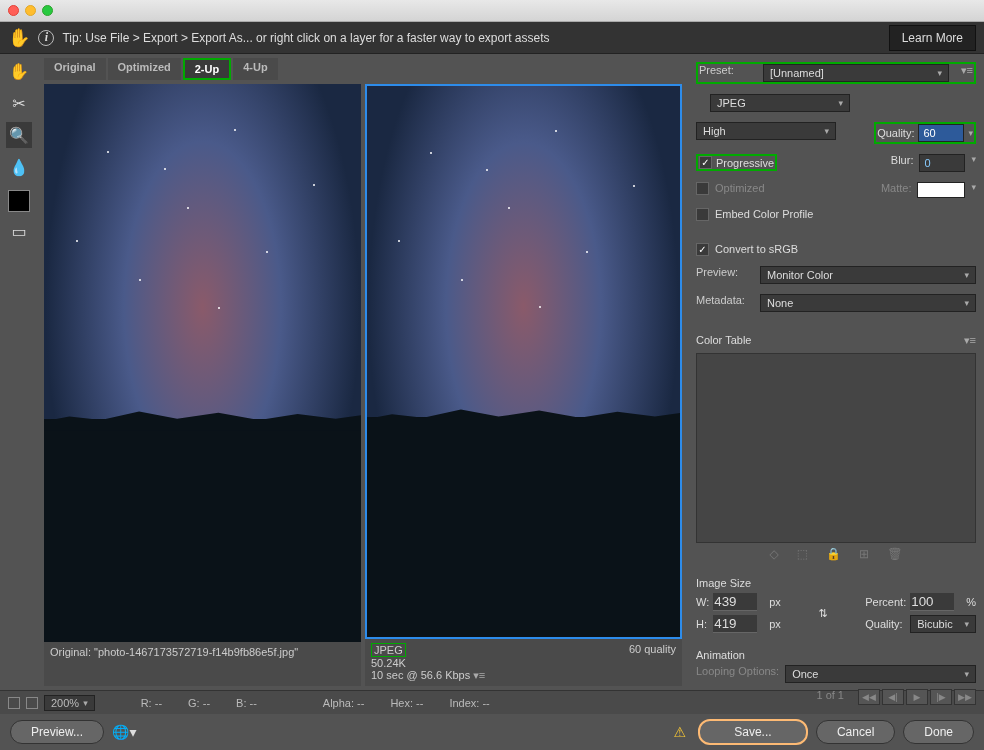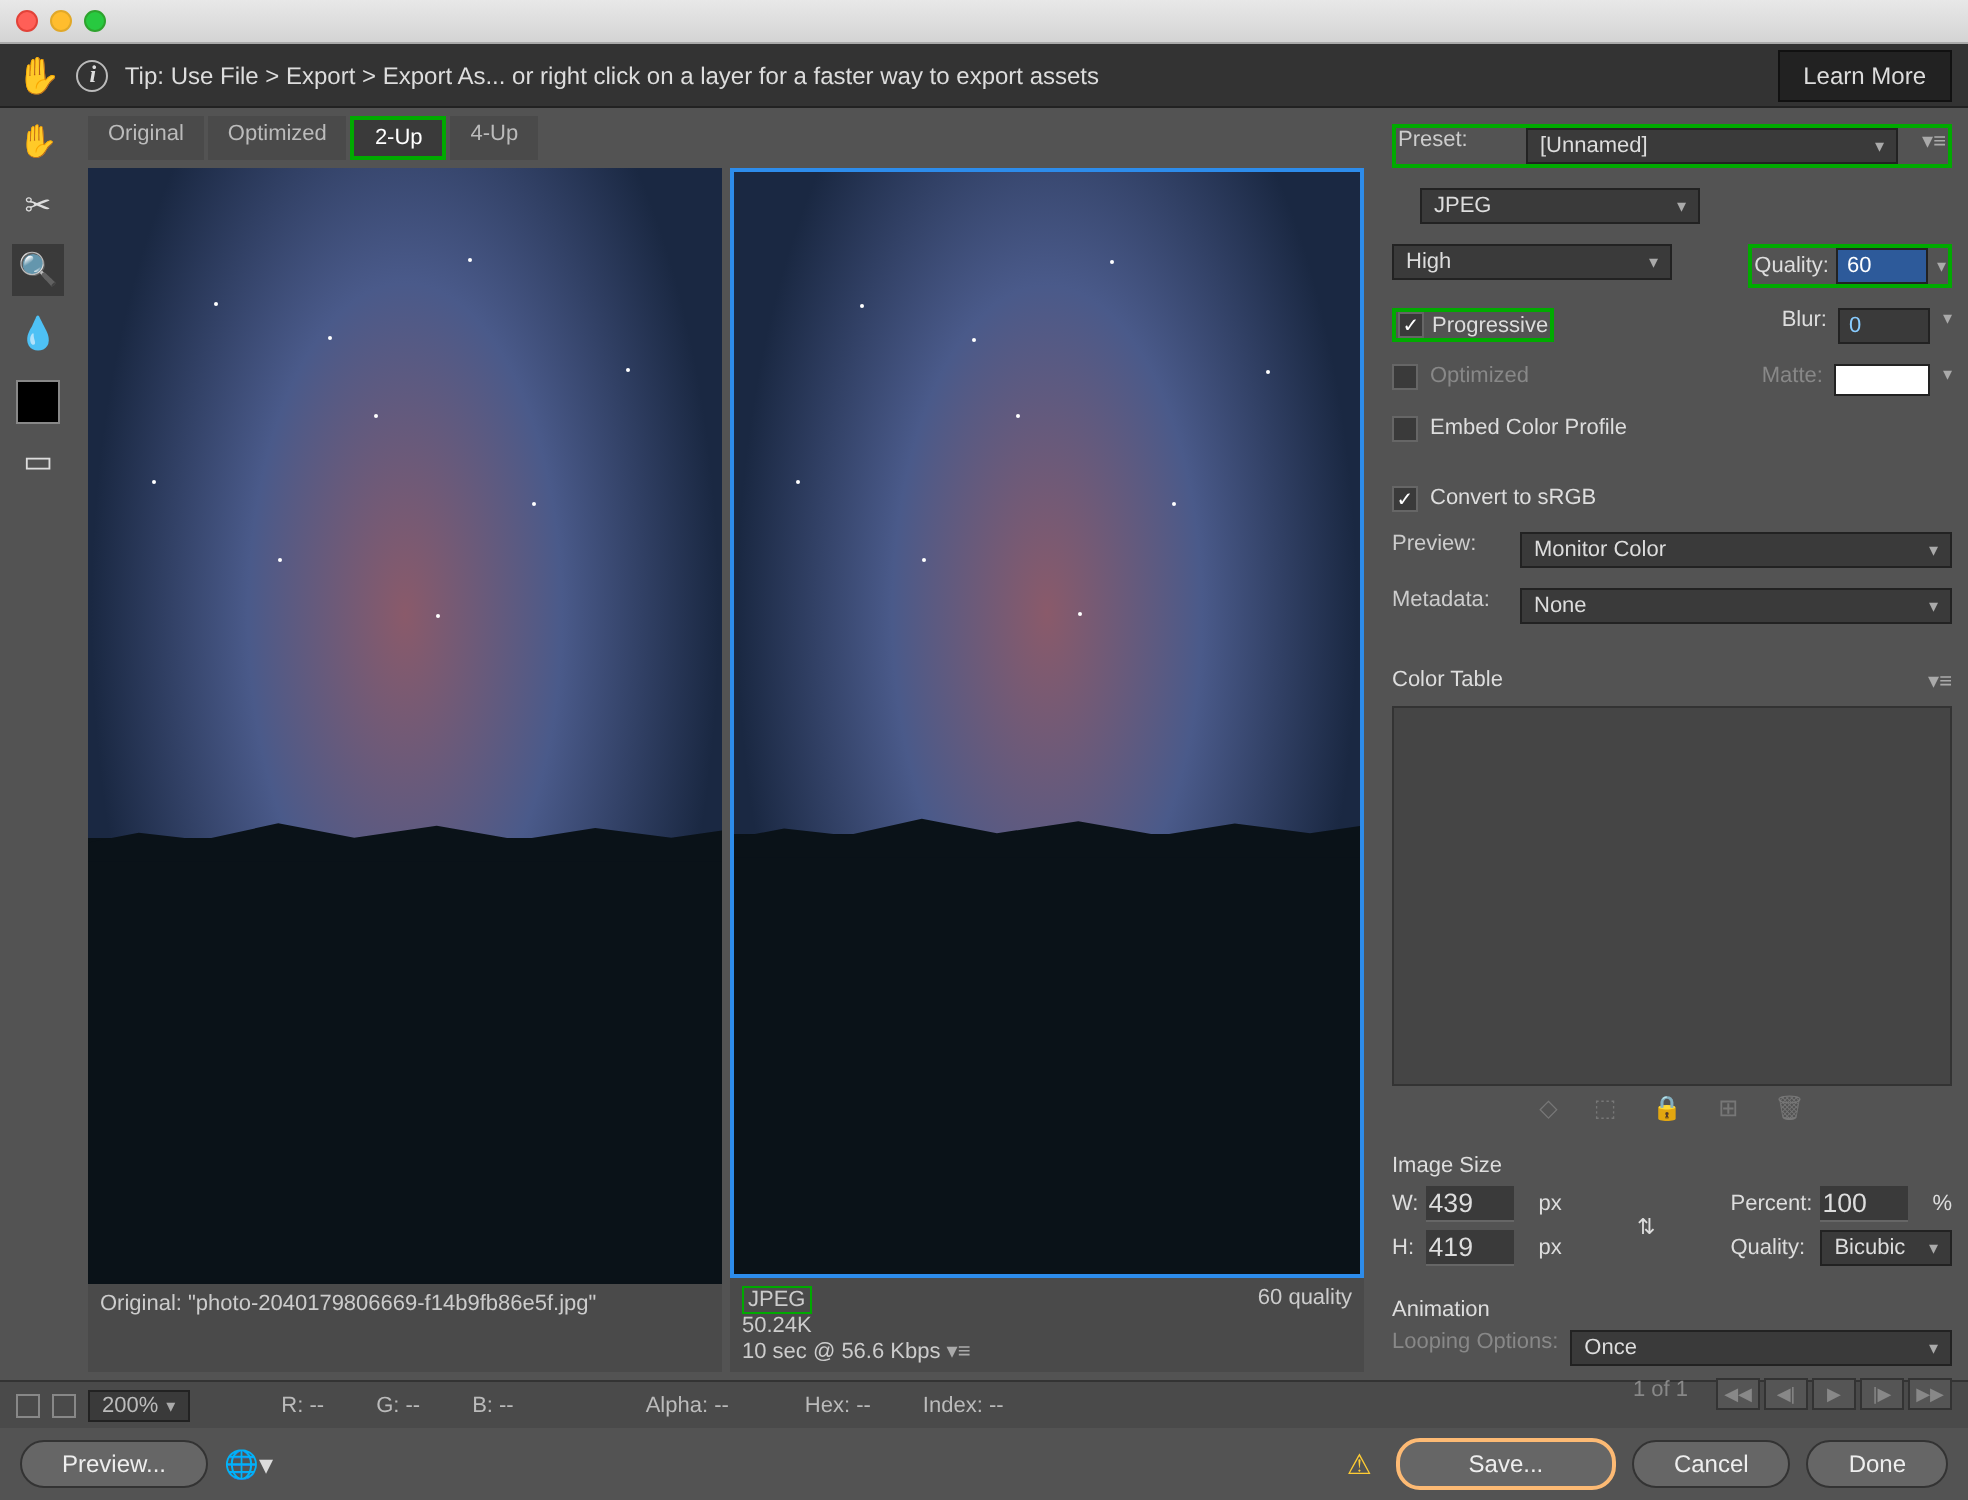--- a/index.html
+++ b/index.html
@@ -12,21 +12,21 @@
 .tipbar { height: 32px; background:#333; display:flex; align-items:center; padding:0 8px; gap:8px; font-size:12px; border-bottom:1px solid #222;}
 .tipbar .hand{font-size:18px;color:#ccc;}
 .tipbar .info{width:16px;height:16px;border:1.5px solid #bbb;border-radius:50%;display:flex;align-items:center;justify-content:center;font-weight:bold;font-style:italic;font-family:serif;}
 .learn-btn{margin-left:auto;padding:5px 12px;background:#222;border:1px solid #111;color:#ddd;font-size:12px;}
 .main { display:flex; height: 636px; }
 .toolstrip { width:38px; background:#535353; display:flex; flex-direction:column; align-items:center; gap:6px; padding-top:4px;}
 .tool { width:26px;height:26px;display:flex;align-items:center;justify-content:center;color:#ddd;font-size:16px;}
 .tool.sel{background:#3a3a3a;}
 .swatch{width:22px;height:22px;background:#000;border:1px solid #888;margin-top:4px;}
 .center { flex:1; display:flex;flex-direction:column;padding:4px 6px;}
-.tabs{display:flex;gap:2px;height:22px;margin-bottom:4px;}
+.tabs{display:flex;gap:2px;height:22px;margin-bottom:4px;font-weight:bold;}
 .tab{padding:3px 10px;color:#bbb;background:#4a4a4a;font-size:11px;}
 .tab.active{background:#3a3a3a;color:#fff;border:2px solid #0a0;}
 .previews{display:flex;gap:4px;flex:1;}
 .pv{flex:1;display:flex;flex-direction:column;}
 .pv.sel .img{border:2px solid #2d8ceb;}
 .img{flex:1;background:#1a2238;position:relative;overflow:hidden;}
 .sky{position:absolute;inset:0;background:radial-gradient(ellipse at 50% 40%, #8a5a6a 0%, #4a5a8a 35%, #1a2842 70%);}
 .ridge{position:absolute;bottom:0;left:0;right:0;height:40%;background:#0a1218;}
 .ridge::before{content:"";position:absolute;top:-12px;left:0;right:0;height:24px;background:#0a1218;clip-path:polygon(0 60%,8% 40%,18% 55%,30% 20%,42% 50%,55% 25%,68% 55%,80% 30%,92% 50%,100% 35%,100% 100%,0 100%);}
 .star{position:absolute;width:2px;height:2px;background:#fff;border-radius:50%;}
@@ -103,21 +103,21 @@
             <div class="star" style="top:8%;left:60%"></div>
             <div class="star" style="top:22%;left:45%"></div>
             <div class="star" style="top:30%;left:70%"></div>
             <div class="star" style="top:18%;left:85%"></div>
             <div class="star" style="top:35%;left:30%"></div>
             <div class="star" style="top:28%;left:10%"></div>
             <div class="star" style="top:40%;left:55%"></div>
             <div class="star" style="top:15%;left:38%"></div>
         </div>
         <div class="info2">
-          <div>Original: "photo-2040179806669-f14b9fb86e5f.jpg"</div>
+          <div>Original: "photo-1467173572719-f14b9fb86e5f.jpg"</div>
         </div>
       </div>
       <div class="pv sel">
         <div class="img">
             <div class="sky"></div>
             <div class="ridge"></div>
           <div class="star" style="top:12%;left:20%"></div>
             <div class="star" style="top:8%;left:60%"></div>
             <div class="star" style="top:22%;left:45%"></div>
             <div class="star" style="top:30%;left:70%"></div>
@@ -270,21 +270,21 @@
   <span class="mini"></span>
   <span class="mini"></span>
   <div class="sb-sel">
       <span>200%</span>
       <span class="chev">▾</span>
     </div>
   <span style="margin-left:40px">R: --</span>
   <span style="margin-left:20px">G: --</span>
   <span style="margin-left:20px">B: --</span>
   <span style="margin-left:60px">Alpha: --</span>
-  <span style="margin-left:32px">Hex: --</span>
+  <span style="margin-left:20px">Hex: --</span>
   <span style="margin-left:20px">Index: --</span>
 </div>
 
 <div class="footer">
   <button class="btn">Preview...</button>
   <span style="font-size:14px">🌐▾</span>
   <div class="flex1"></div>
   <span class="warn">⚠</span>
   <button class="btn save">Save...</button>
   <button class="btn">Cancel</button>

